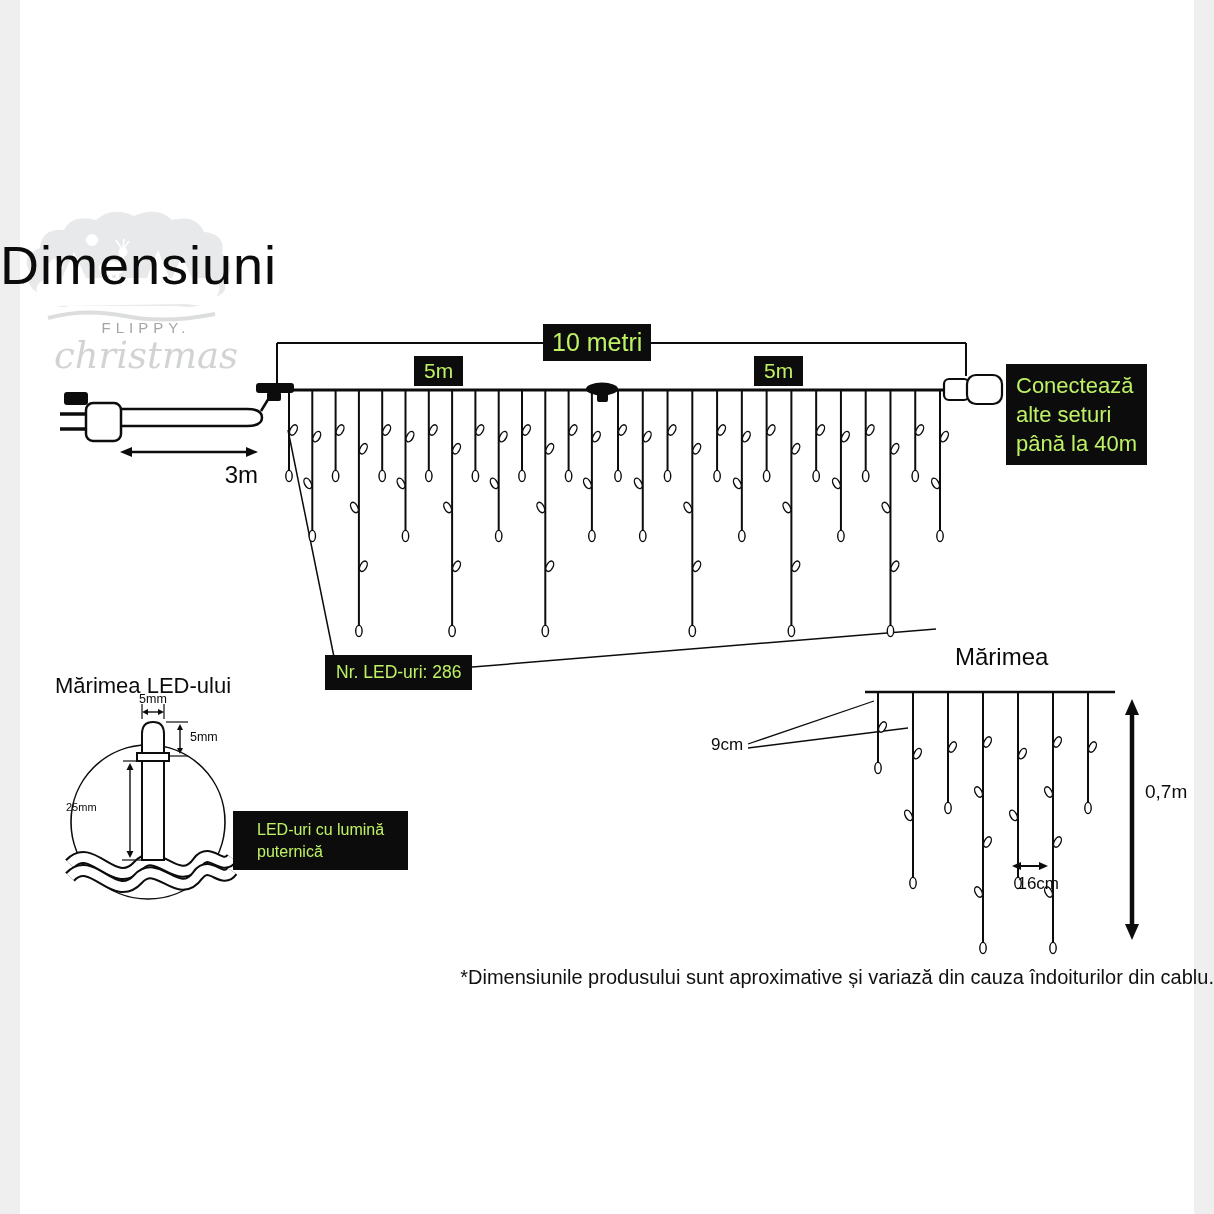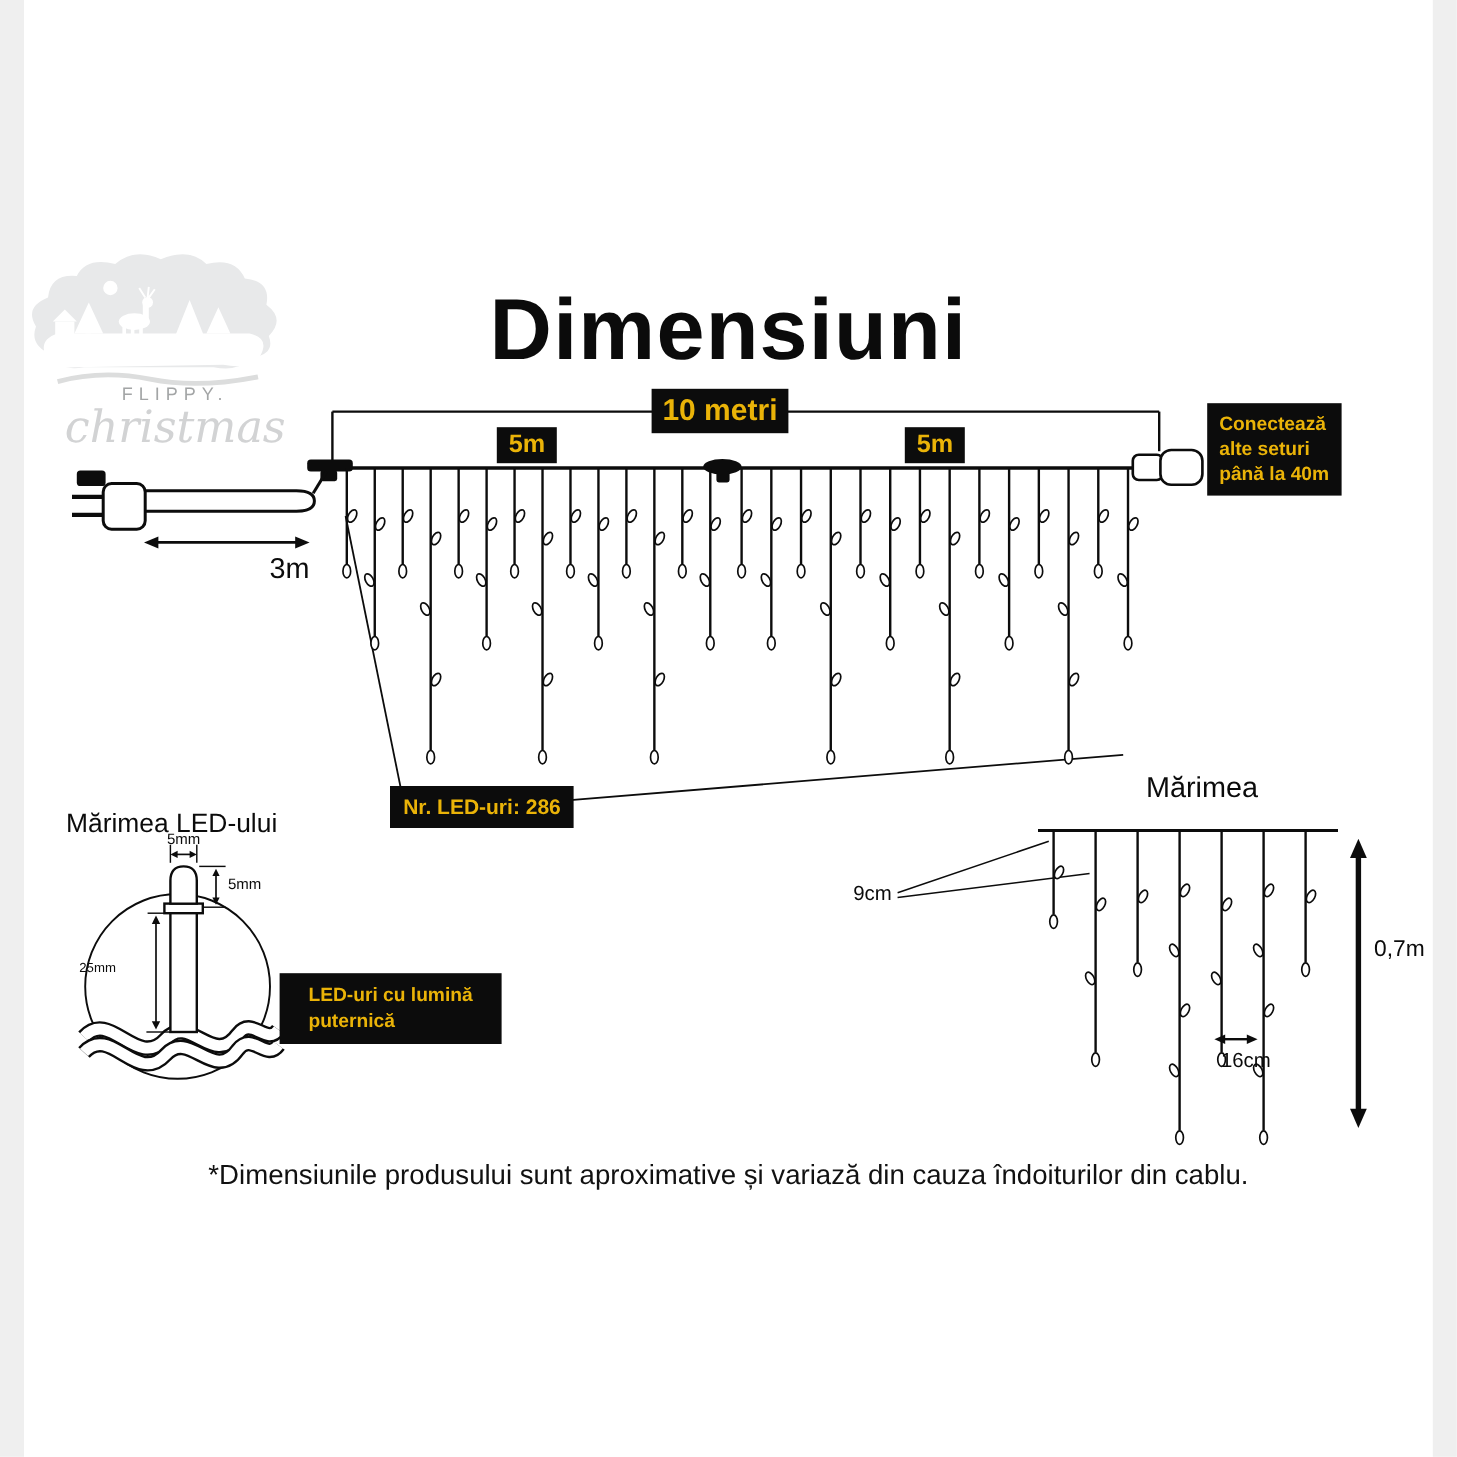--- a/index.html
+++ b/index.html
@@ -1,41 +1,41 @@
 <!DOCTYPE html>
 <html><head>
 <meta charset="utf-8">
 <style>
   *{margin:0;padding:0;box-sizing:border-box}
   html,body{width:1214px;height:1214px}
   body{background:#ffffff;font-family:"Liberation Sans",sans-serif;position:relative;overflow:hidden;color:#0b0b0b}
   .abs{position:absolute}
   svg{position:absolute;left:0;top:0}
-  .blackbox{position:absolute;background:#0c0c0c;color:#eab308;font-weight:bold;white-space:nowrap}
+  .blackbox{position:absolute;background:#0c0c0c;color:#bef264;font-weight:normal;white-space:nowrap}
   #strip-left{left:0;top:0;width:20px;height:1214px;background:#efefef}
   #strip-right{right:0;top:0;width:20px;height:1214px;background:#efefef}
-  #title{left:0;right:0;top:234px;text-align:center;font-size:72px;font-weight:bold;letter-spacing:1px}
+  #title{left:0;right:0;top:234px;text-align:left;font-size:54px;font-weight:normal;letter-spacing:1px}
   #box10m{left:543px;top:324px;font-size:25px;padding:4px 9px}
   #box5mL{left:414px;top:356px;font-size:21px;padding:3px 10px}
   #box5mR{left:754px;top:356px;font-size:21px;padding:3px 10px}
   #label3m{left:120px;top:461px;width:138px;text-align:right;font-size:24px}
-  #boxConnect{left:1006px;top:336px;font-size:16px;padding:7px 10px;line-height:1.32}
+  #boxConnect{left:1006px;top:364px;font-size:22px;padding:7px 10px;line-height:1.32}
   #boxConnect span{display:block}
   #boxCount{left:325px;top:655px;font-size:17.5px;padding:7px 11px}
   #ledTitle{left:55px;top:673px;font-size:22px}
   #mmTop{left:131px;top:692px;width:44px;text-align:center;font-size:12.5px}
   #mmRight{left:190px;top:730px;font-size:12.5px}
   #mm25{left:66px;top:801px;font-size:11px}
   #boxLedInfo{left:233px;top:811px;font-size:16px;padding:8px 24px;line-height:1.35}
   #boxLedInfo span{display:block}
   #spacingTitle{left:955px;top:643px;font-size:24px}
   #label9{left:711px;top:735px;font-size:17px}
   #label16{left:1003px;top:874px;width:56px;text-align:right;font-size:17px}
   #label07{left:1145px;top:781px;font-size:19px}
-  #footnote{left:0;right:0;top:966px;text-align:center;font-size:23px;color:#111}
+  #footnote{left:0;right:0;top:966px;text-align:right;font-size:20px;color:#111}
 </style>
 </head>
 <body>
 
 <div id="strip-left" class="abs"></div>
 <div id="strip-right" class="abs"></div>
 
 <svg id="diagram" width="1214" height="1214" viewBox="0 0 1214 1214">
 
   <g>

